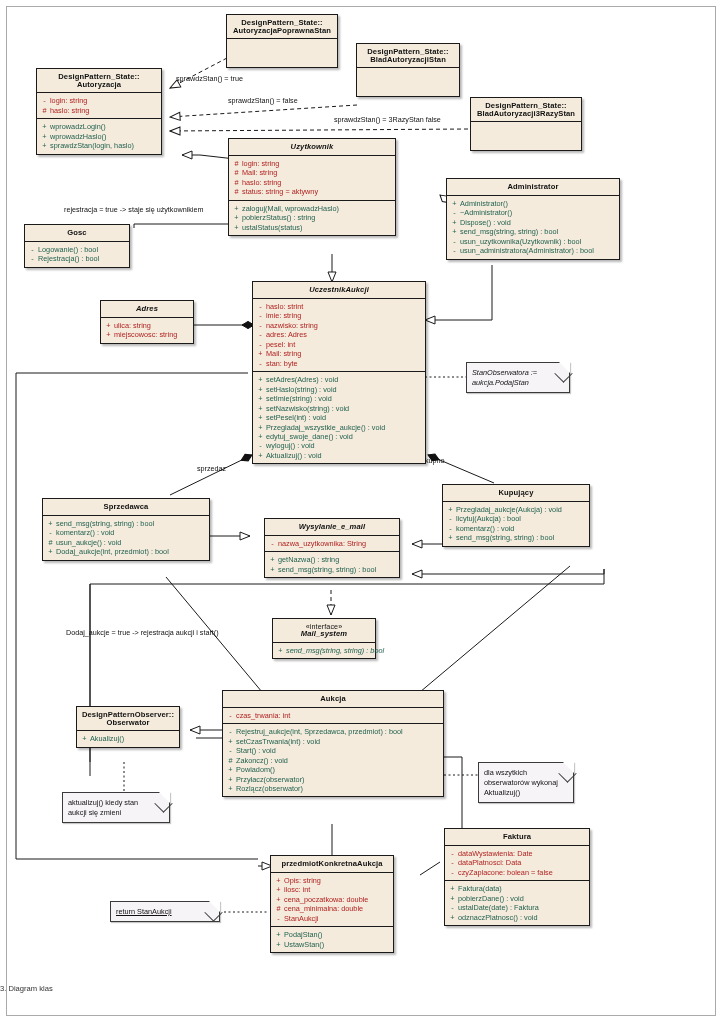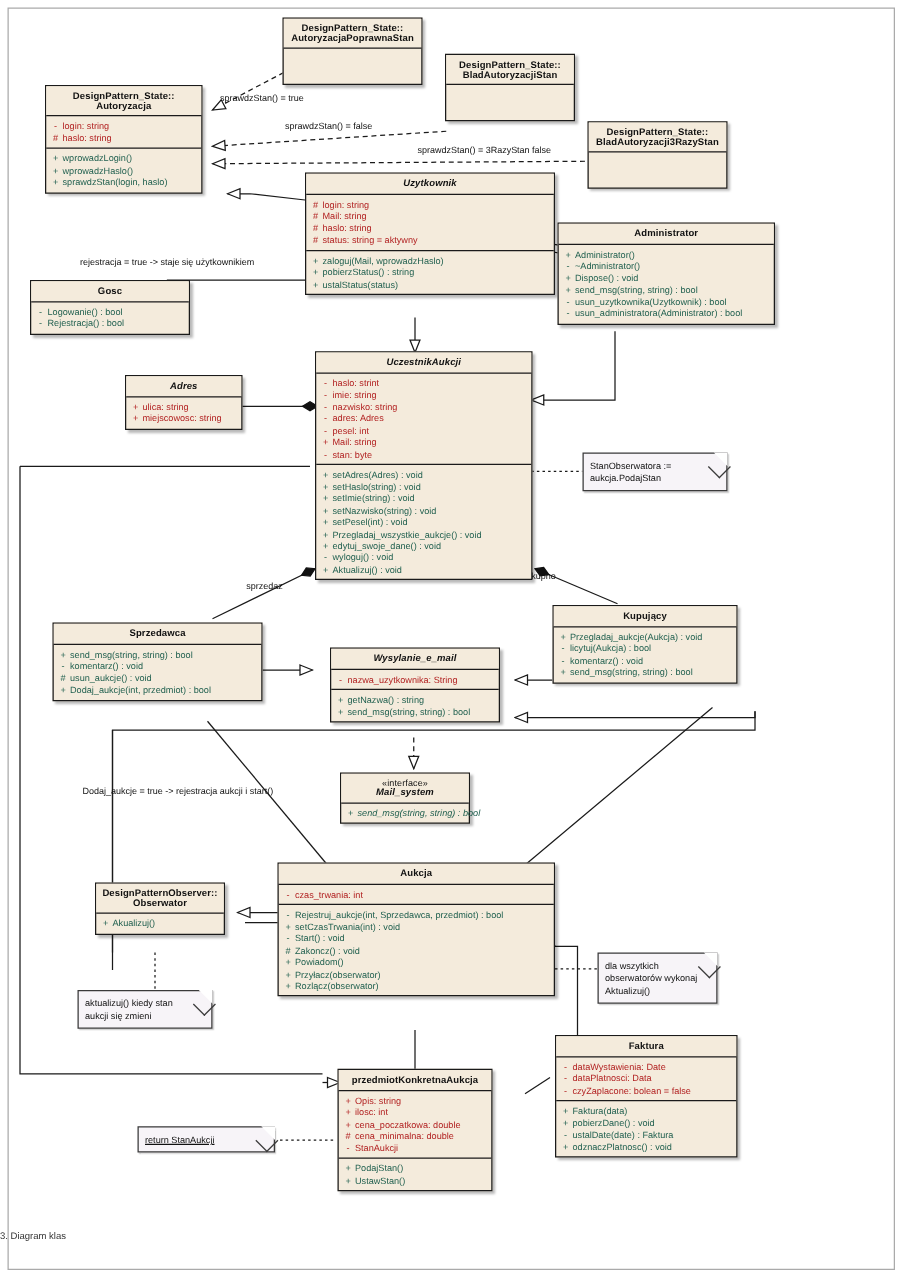--- a/index.html
+++ b/index.html
@@ -264,21 +264,21 @@
         <span class="vis">+</span>
         <span class="txt">wprowadzHaslo()</span>
       </div>
       <div class="row meth">
         <span class="vis">+</span>
         <span class="txt">sprawdzStan(login, haslo)</span>
       </div>
     </div>
   </div>
 
-  <div class="uml italic" id="c-uzytkownik" style="left:244px; top:138px; width:200px;">
+  <div class="uml italic" id="c-uzytkownik" style="left:228px; top:138px; width:168px;">
     <div class="hdr">
       <span class="nm">Uzytkownik</span>
     </div>
     <div class="sect sep">
       <div class="row attr">
         <span class="vis">#</span>
         <span class="txt">login:  string</span>
       </div>
       <div class="row attr">
         <span class="vis">#</span>
@@ -334,21 +334,21 @@
         <span class="vis">-</span>
         <span class="txt">usun_uzytkownika(Uzytkownik) : bool</span>
       </div>
       <div class="row meth">
         <span class="vis">-</span>
         <span class="txt">usun_administratora(Administrator) : bool</span>
       </div>
     </div>
   </div>
 
-  <div class="uml" id="c-gosc" style="left:24px; top:224px; width:128px;">
+  <div class="uml" id="c-gosc" style="left:24px; top:224px; width:106px;">
     <div class="hdr">
       <span class="nm">Gosc</span>
     </div>
     <div class="sect sep">
       <div class="row meth">
         <span class="vis">-</span>
         <span class="txt">Logowanie() : bool</span>
       </div>
       <div class="row meth">
         <span class="vis">-</span>
@@ -654,21 +654,21 @@
         <span class="vis">-</span>
         <span class="txt">ustalDate(date) : Faktura</span>
       </div>
       <div class="row meth">
         <span class="vis">+</span>
         <span class="txt">odznaczPlatnosc() : void</span>
       </div>
     </div>
   </div>
 
-  <div class="note" id="n-stanobs" style="left:466px; top:362px; width:116px;">
+  <div class="note" id="n-stanobs" style="left:466px; top:362px; width:104px;font-style:italic;">
     <span class="foldline"></span>
     <span class="fold"></span>
     <div>StanObserwatora :=</div>
     <div>aukcja.PodajStan</div>
   </div>
 
   <div class="note" id="n-dlawszystkich" style="left:478px; top:762px; width:96px;">
     <span class="foldline"></span>
     <span class="fold"></span>
     <div>dla wszytkich</div>

